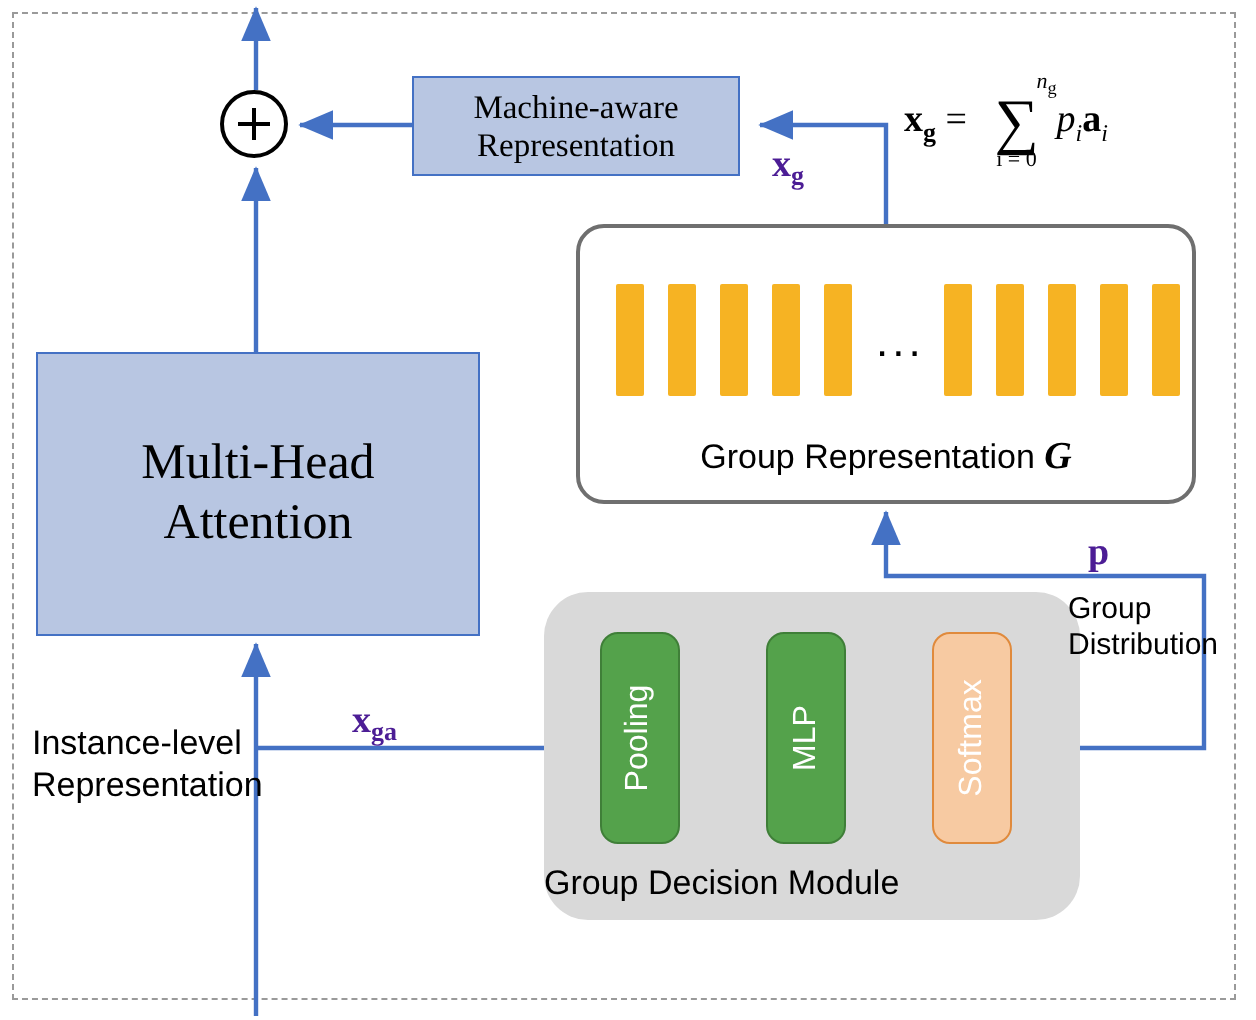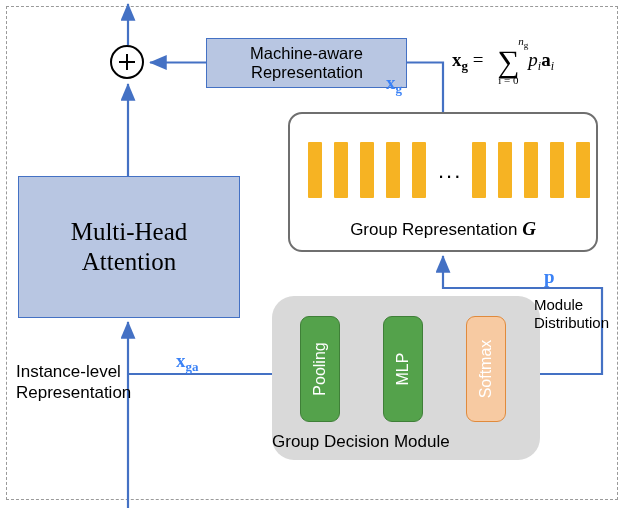--- a/index.html
+++ b/index.html
@@ -42,26 +42,25 @@
     left: 18px;
     top: 176px;
     width: 222px;
     height: 142px;
     font-size: 25px;
     line-height: 1.22;
   }
   #machine-aware-box {
     left: 206px;
     top: 38px;
-    width: 201px;
+    width: 164px;
     height: 50px;
     font-size: 16.5px;
     line-height: 1.18;
-    font-family: Liberation Sans, sans-serif;
-    text-align: right;
+    font-family: Liberation Serif, serif;
   }
 
   
   #group-rep-box {
     left: 288px;
     top: 112px;
     width: 310px;
     height: 140px;
     border: 2px solid #6f6f6f;
     border-radius: 14px;
@@ -146,21 +145,21 @@
   }
   .vbox.orange {
     background: #f7caa2;
     border: 1.5px solid #e08a3c;
     color: #ffffff;
   }
 
   
   .lbl {
     position: absolute;
-    color: #3b82f6;
+    color: #4c1d95;
     font-family: "Liberation Serif", serif;
   }
   #instance-label {
     left: 16px;
     top: 362px;
     width: 190px;
     font-size: 17px;
     line-height: 1.22;
     font-family: "Liberation Sans", sans-serif;
     text-align: left;
@@ -337,21 +336,21 @@
 
   <div class="abs lbl" id="xg-label-1">
     <span class="bold-math">x</span><span class="bold-math sub">g</span>
   </div>
 
   <div class="abs lbl" id="p-label">
     <span class="bold-math">p</span>
   </div>
 
   <div class="abs" id="group-dist-label">
-    <div>Module</div>
+    <div>Group</div>
     <div>Distribution</div>
   </div>
 
   <div class="abs" id="formula">
     <span class="bold-math">x</span><span class="bold-math sub">g</span>
     <span>=</span>
     <span class="frac-stack">
       <span class="top"><i>n</i><sub>g</sub></span>
       <span class="sigma">∑</span>
       <span class="bot">i = 0</span>

